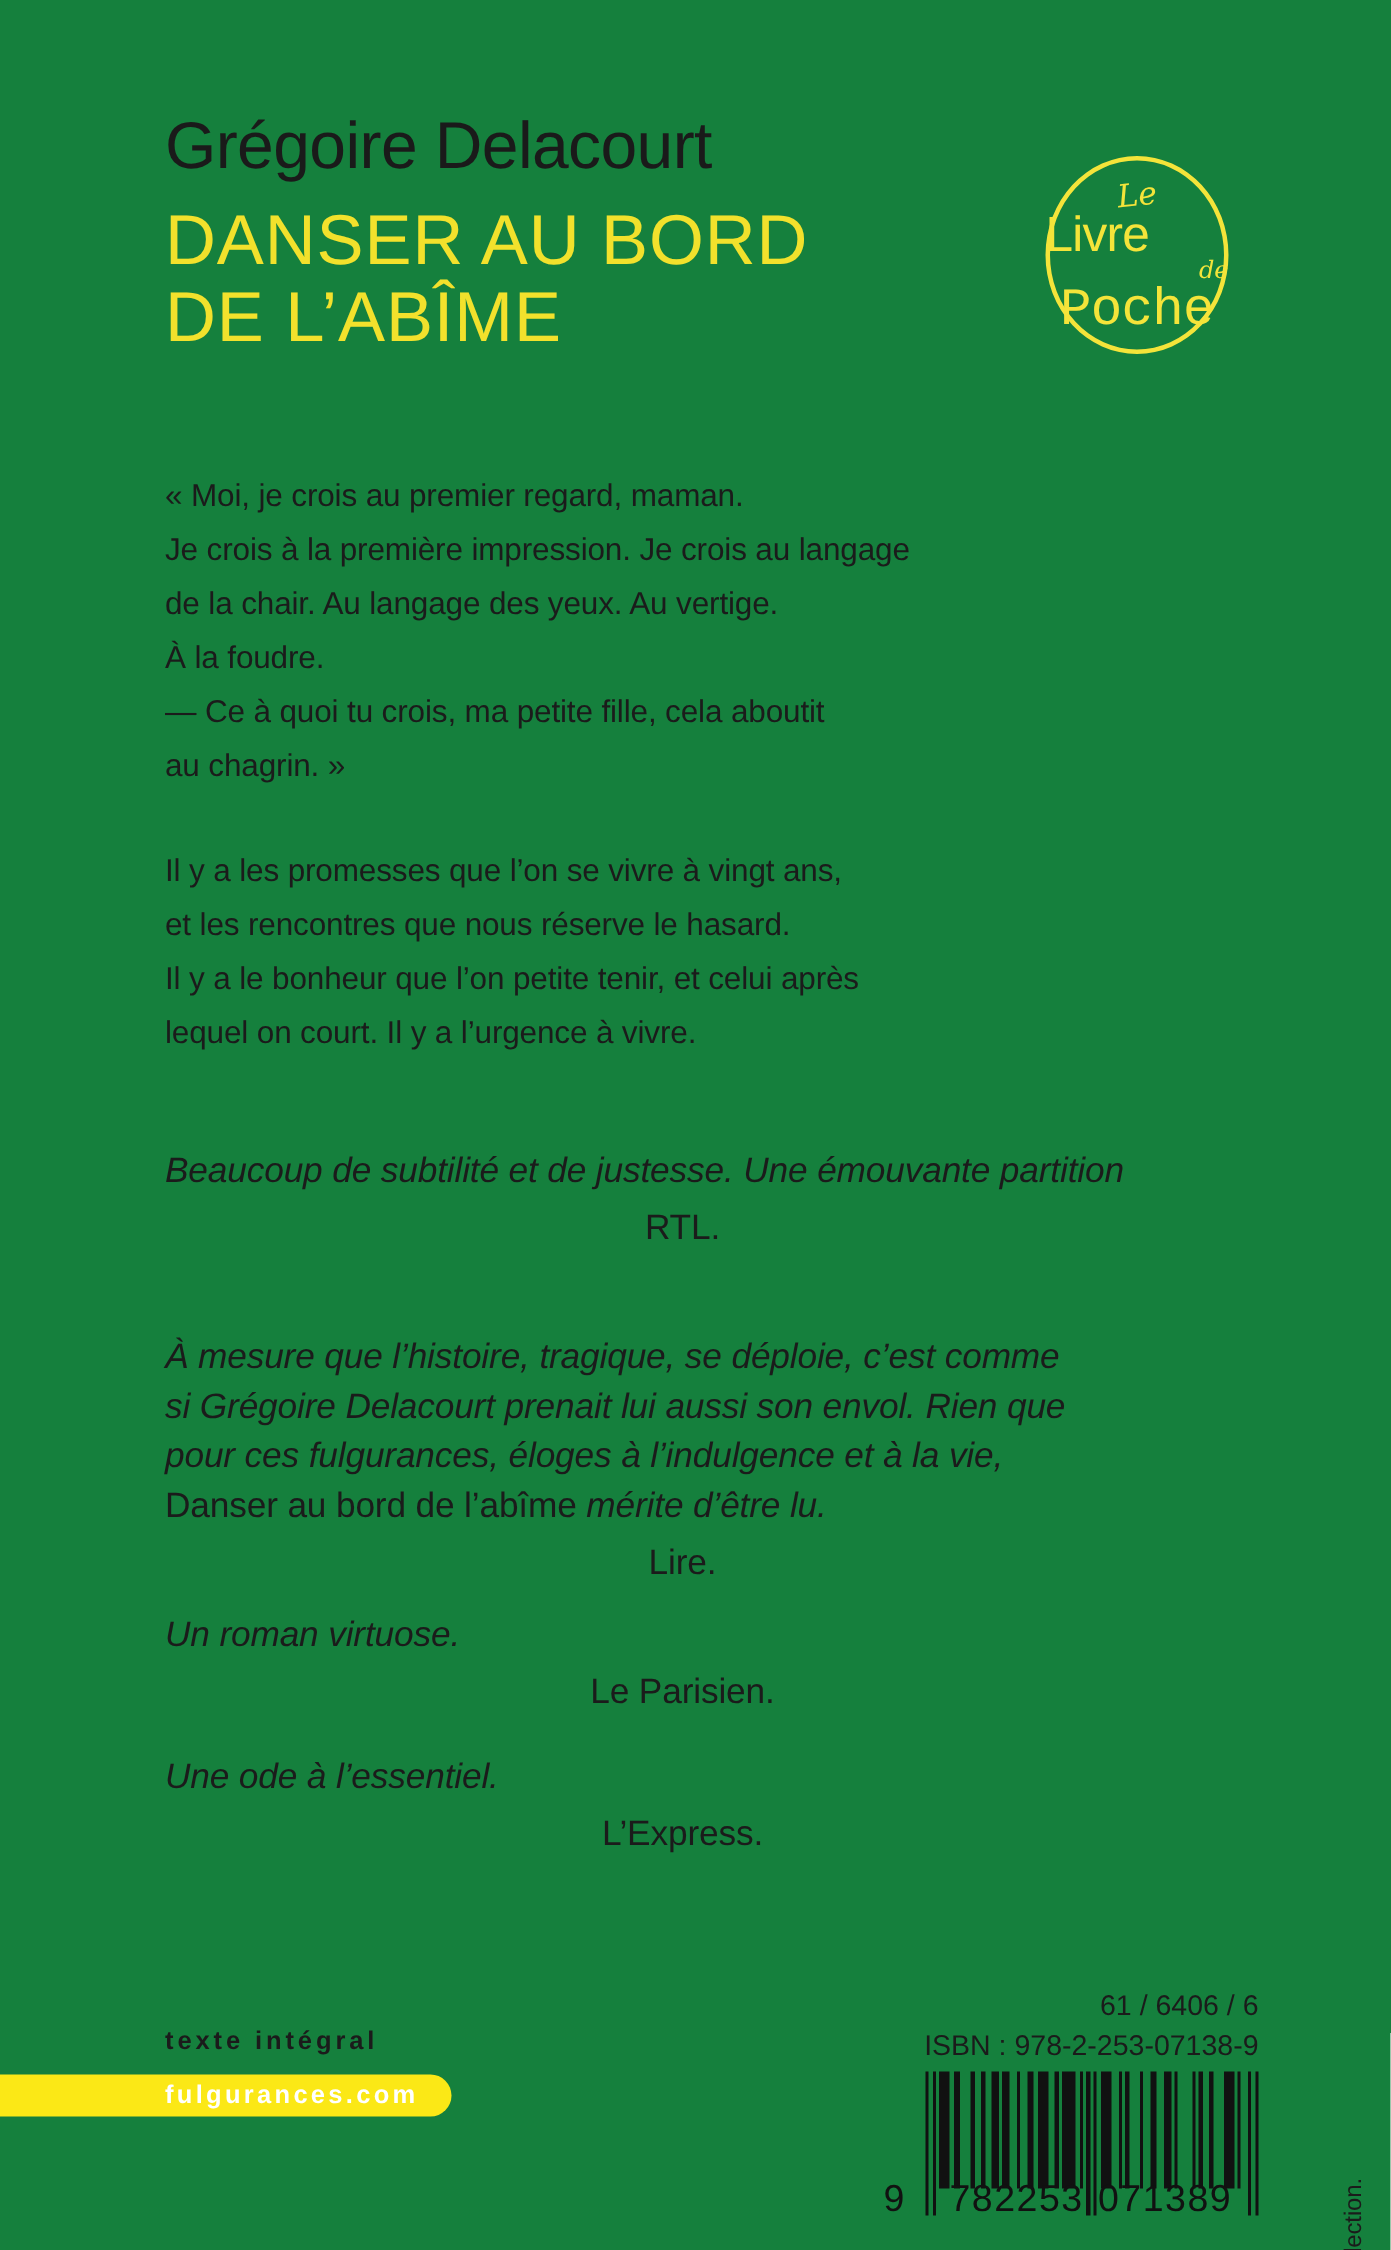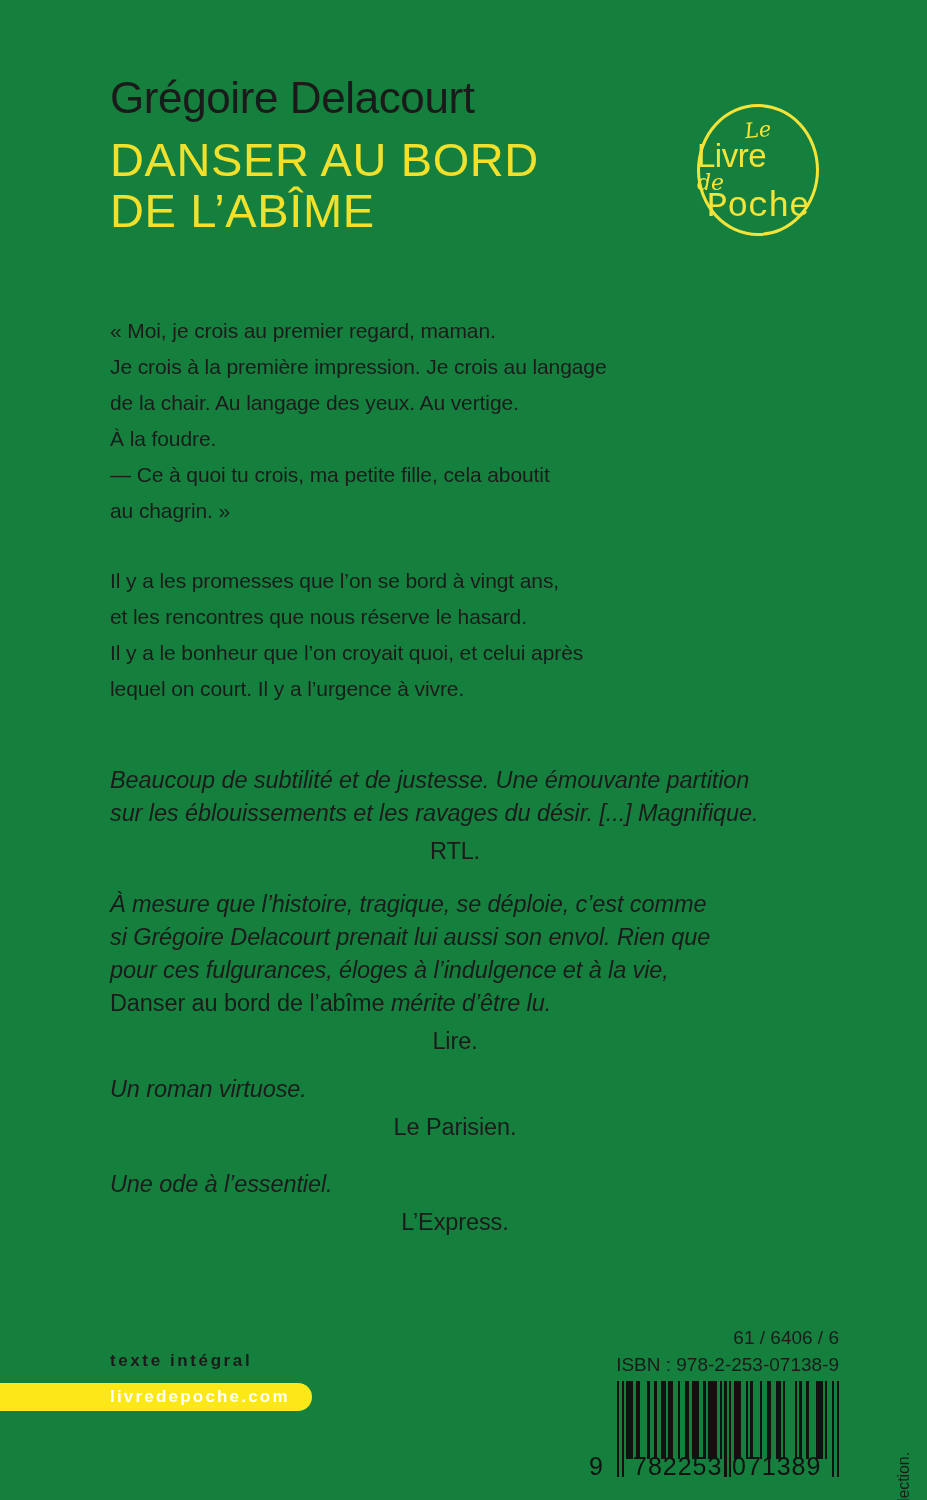--- a/index.html
+++ b/index.html
@@ -81,24 +81,24 @@
     text-align: left;
     font-size: 33px;
     font-weight: 400;
     color: #f4e43a;
     letter-spacing: -0.5px;
   }
   .logo .l-de {
     position: absolute;
     left: 0; right: 0;
     top: 66px;
-    text-align: left;
+    text-align: right;
     font-family: "DejaVu Serif", serif;
     font-style: italic;
-    font-size: 22px;
+    font-size: 16px;
     color: #f4e43a;
   }
   .logo .l-poche {
     position: absolute;
     left: 0; right: 0;
     top: 83px;
     text-align: center;
     font-size: 35px;
     font-weight: 400;
     color: #f4e43a;
@@ -257,29 +257,28 @@
   <div class="blurb blurb-quote">
     <span class="ln">« Moi, je crois au premier regard, maman.</span>
     <span class="ln">Je crois à la première impression. Je crois au langage</span>
     <span class="ln">de la chair. Au langage des yeux. Au vertige.</span>
     <span class="ln">À la foudre.</span>
     <span class="ln">— Ce à quoi tu crois, ma petite fille, cela aboutit</span>
     <span class="ln">au chagrin. »</span>
   </div>
 
   <div class="blurb blurb-teaser">
-    <span class="ln">Il y a les promesses que l’on se bord à vingt ans,</span>
+    <span class="ln">Il y a les promesses que l’on se vivre à vingt ans,</span>
     <span class="ln">et les rencontres que nous réserve le hasard.</span>
-    <span class="ln">Il y a le bonheur que l’on croyait quoi, et celui après</span>
+    <span class="ln">Il y a le bonheur que l’on petite tenir, et celui après</span>
     <span class="ln">lequel on court. Il y a l’urgence à vivre.</span>
   </div>
 
   <div class="review review-rtl">
     <span class="ln">Beaucoup de subtilité et de justesse. Une émouvante partition</span>
-    <span class="ln">sur les éblouissements et les ravages du désir. [...] Magnifique.</span>
     <span class="source src-gap">RTL.</span>
   </div>
 
   <div class="review review-lire">
     <span class="ln">À mesure que l’histoire, tragique, se déploie, c’est comme</span>
     <span class="ln">si Grégoire Delacourt prenait lui aussi son envol. Rien que</span>
     <span class="ln">pour ces fulgurances, éloges à l’indulgence et à la vie,</span>
     <span class="ln"><span class="roman">Danser au bord de l’abîme </span><span>mérite d’être lu.</span></span>
     <span class="source src-gap">Lire.</span>
   </div>
@@ -289,21 +288,21 @@
     <span class="source src-gap">L’Express.</span>
   </div>
 
   <div class="review review-parisien">
     <span class="ln">Un roman virtuose.</span>
     <span class="source src-gap">Le Parisien.</span>
   </div>
 
   <div class="texte-integral">texte intégral</div>
   <div class="url-pill">
-    <span>livredepoche.com</span>
+    <span>fulgurances.com</span>
   </div>
 
   <div class="codes">
     <div>61 / 6406 / 6</div>
     <div>ISBN : 978-2-253-07138-9</div>
   </div>
 
   <div class="barcode">
     <div class="bars">
         <i class="guard" style="left: 0%; width: 1.05263%;"></i>

